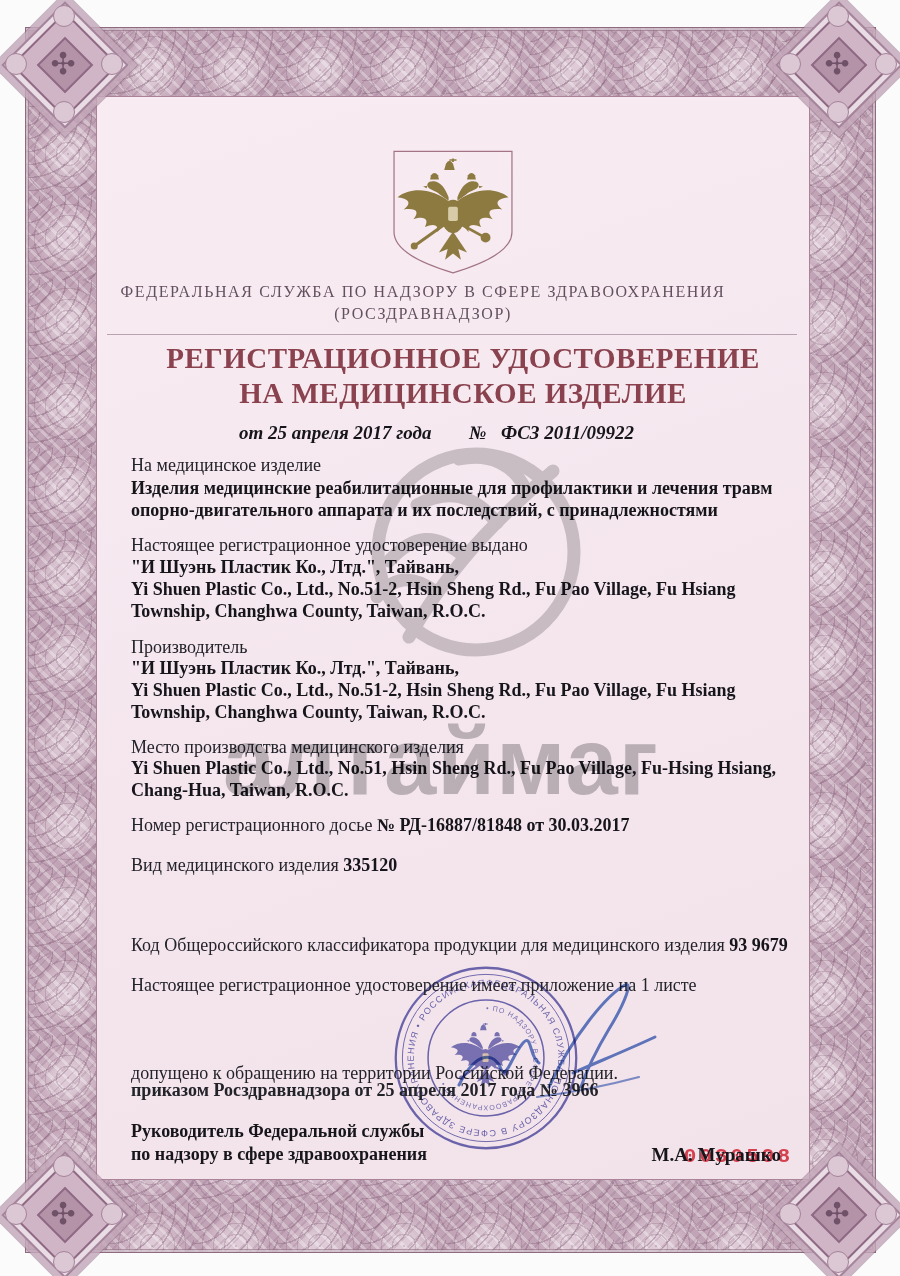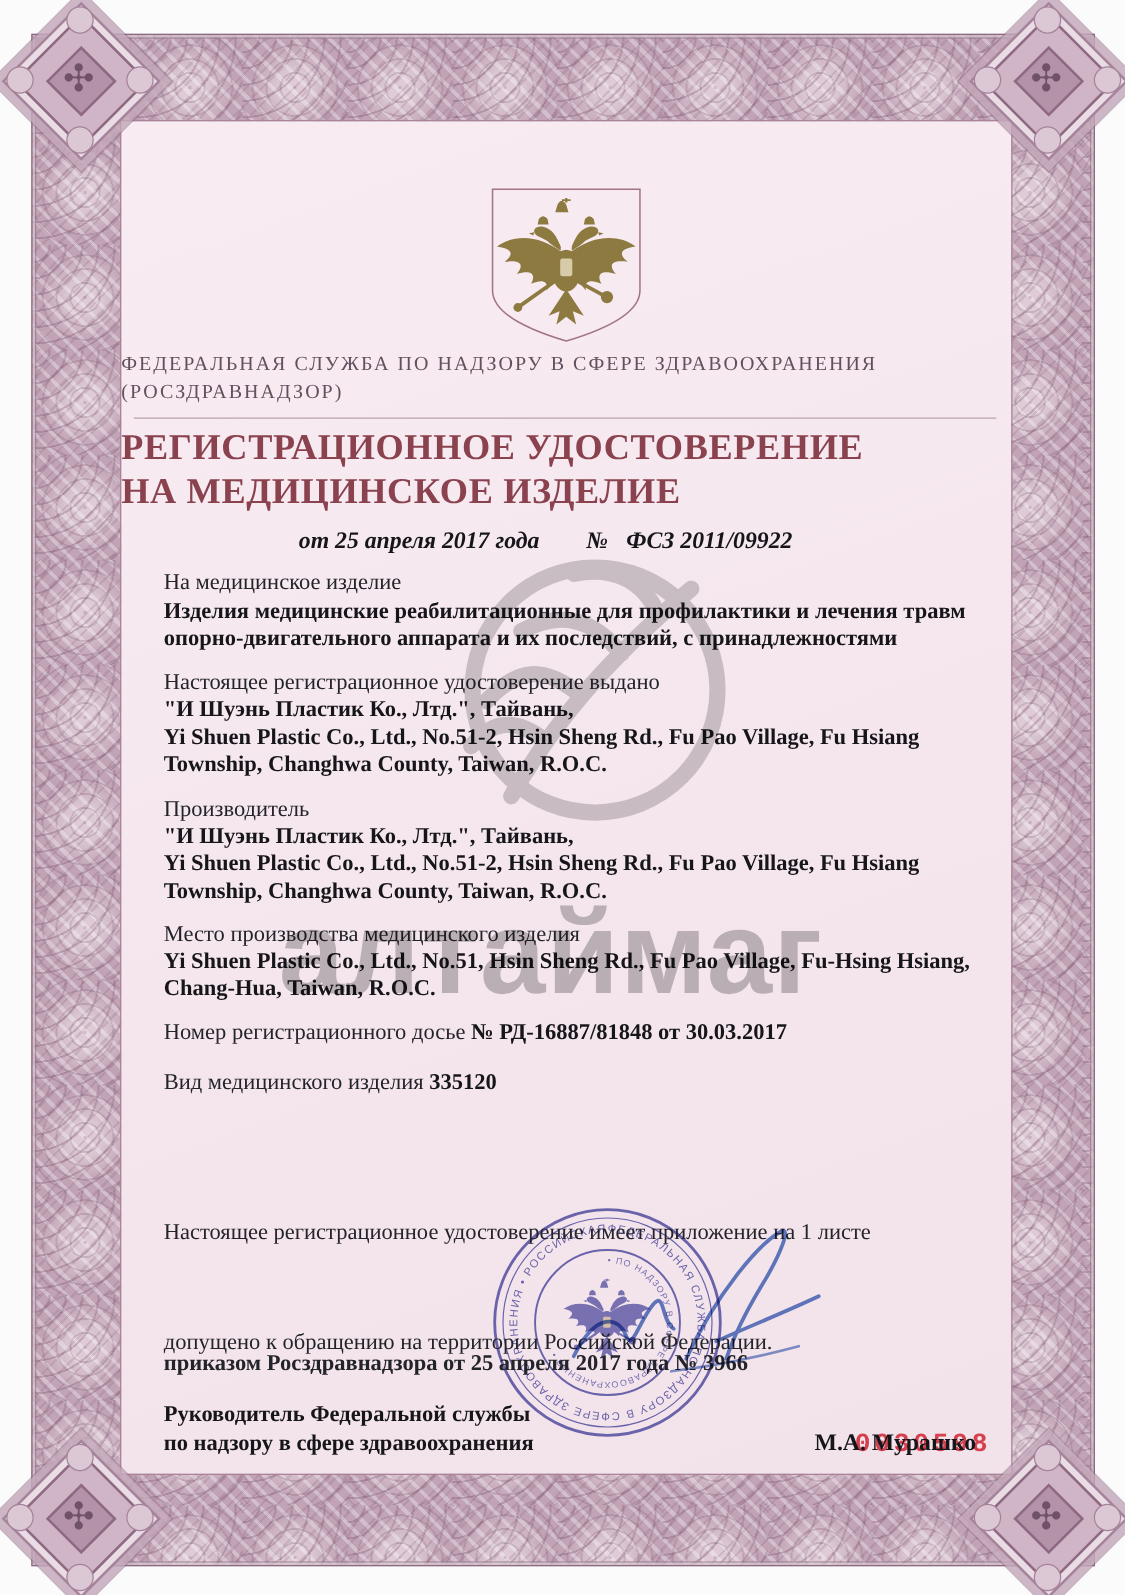--- a/index.html
+++ b/index.html
@@ -34,23 +34,23 @@
   .orn .pt{left:53px;top:5px;} .orn .pb{left:53px;top:101px;} .orn .pl{left:5px;top:53px;} .orn .pr{left:101px;top:53px;}
   
   .panel{
     position:absolute;left:96px;top:96px;width:712px;height:1082px;
     background:linear-gradient(160deg,#f8ecf2 0%,#f5e6ee 55%,#f2e2ea 100%);
     border:1px solid #aa8399;z-index:2;overflow:hidden;
   }
   .ln{position:absolute;left:34px;white-space:nowrap;color:#23232a;font-size:18px;line-height:22px;z-index:3;}
   .bd{font-weight:bold;color:#15151a;}
   .rg{font-weight:normal;}
-  .center{left:0;width:652px;}
+  .center{left:0;width:652px;text-align:center;}
   .agency{font-size:16px;letter-spacing:1.6px;color:#63505f;}
-  .doc-title{font-size:29px;font-weight:bold;color:#8a424f;letter-spacing:.5px;}
+  .doc-title{font-size:29px;font-weight:bold;color:#8a424f;letter-spacing:.5px;margin-left:40px;}
   .divider{position:absolute;left:10px;right:12px;top:237px;border-top:1px solid #b9a2b0;z-index:3;}
   .datebit{position:absolute;font-size:19px;font-weight:bold;color:#15151a;white-space:nowrap;z-index:3;font-style:italic;}
   .sig-row{position:absolute;left:34px;right:28px;top:988px;display:flex;justify-content:space-between;align-items:flex-end;z-index:4;margin-top:35px;}
   .serial{position:absolute;right:16px;top:1048px;font-family:"Liberation Mono",monospace;font-weight:bold;
     font-size:21px;letter-spacing:3px;color:#d5404e;z-index:3;}
   
   .wm{position:absolute;z-index:6;pointer-events:none;mix-blend-mode:multiply;}
   .wm-main{left:126px;top:588px;font-family:"Liberation Sans",sans-serif;font-weight:bold;
     font-size:94px;letter-spacing:1px;color:#8a8a8a;opacity:.52;margin-top:23px;}
   .wm-sub{left:0;top:686px;width:712px;text-align:center;font-family:"Liberation Sans",sans-serif;
@@ -167,20 +167,21 @@
     <div class="ln bd" style="top:560px;">"И Шуэнь Пластик Ко., Лтд.", Тайвань,</div>
     <div class="ln bd" style="top:582px;">Yi Shuen Plastic Co., Ltd., No.51-2, Hsin Sheng Rd., Fu Pao Village, Fu Hsiang</div>
     <div class="ln bd" style="top:604px;">Township, Changhwa County, Taiwan, R.O.C.</div>
 
     <div class="ln rg" style="top:639px;">Место производства медицинского изделия</div>
     <div class="ln bd" style="top:660px;">Yi Shuen Plastic Co., Ltd., No.51, Hsin Sheng Rd., Fu Pao Village, Fu-Hsing Hsiang,</div>
     <div class="ln bd" style="top:682px;">Chang-Hua, Taiwan, R.O.C.</div>
 
     <div class="ln" style="top:717px;"><span class="rg">Номер регистрационного досье</span> <span class="bd">№ РД-16887/81848 от 30.03.2017</span></div>
     <div class="ln" style="top:757px;"><span class="rg">Вид медицинского изделия</span> <span class="bd">335120</span></div>
+    <div class="ln" style="top:837px;"><span class="rg">Код Общероссийского классификатора продукции для медицинского изделия</span> <span class="bd">93 9679</span></div>
 
     <div class="ln rg" style="top:877px;">Настоящее регистрационное удостоверение имеет приложение на 1 листе</div>
 
     <div class="stamp-wrap">
       <svg width="190" height="190" viewBox="0 0 200 200">
         <g fill="none" stroke="#5b5bae">
           <circle cx="100" cy="100" r="95" stroke-width="2.4"></circle>
           <circle cx="100" cy="100" r="88" stroke-width="1"></circle>
           <circle cx="100" cy="100" r="61" stroke-width="1.6"></circle>
         </g>

